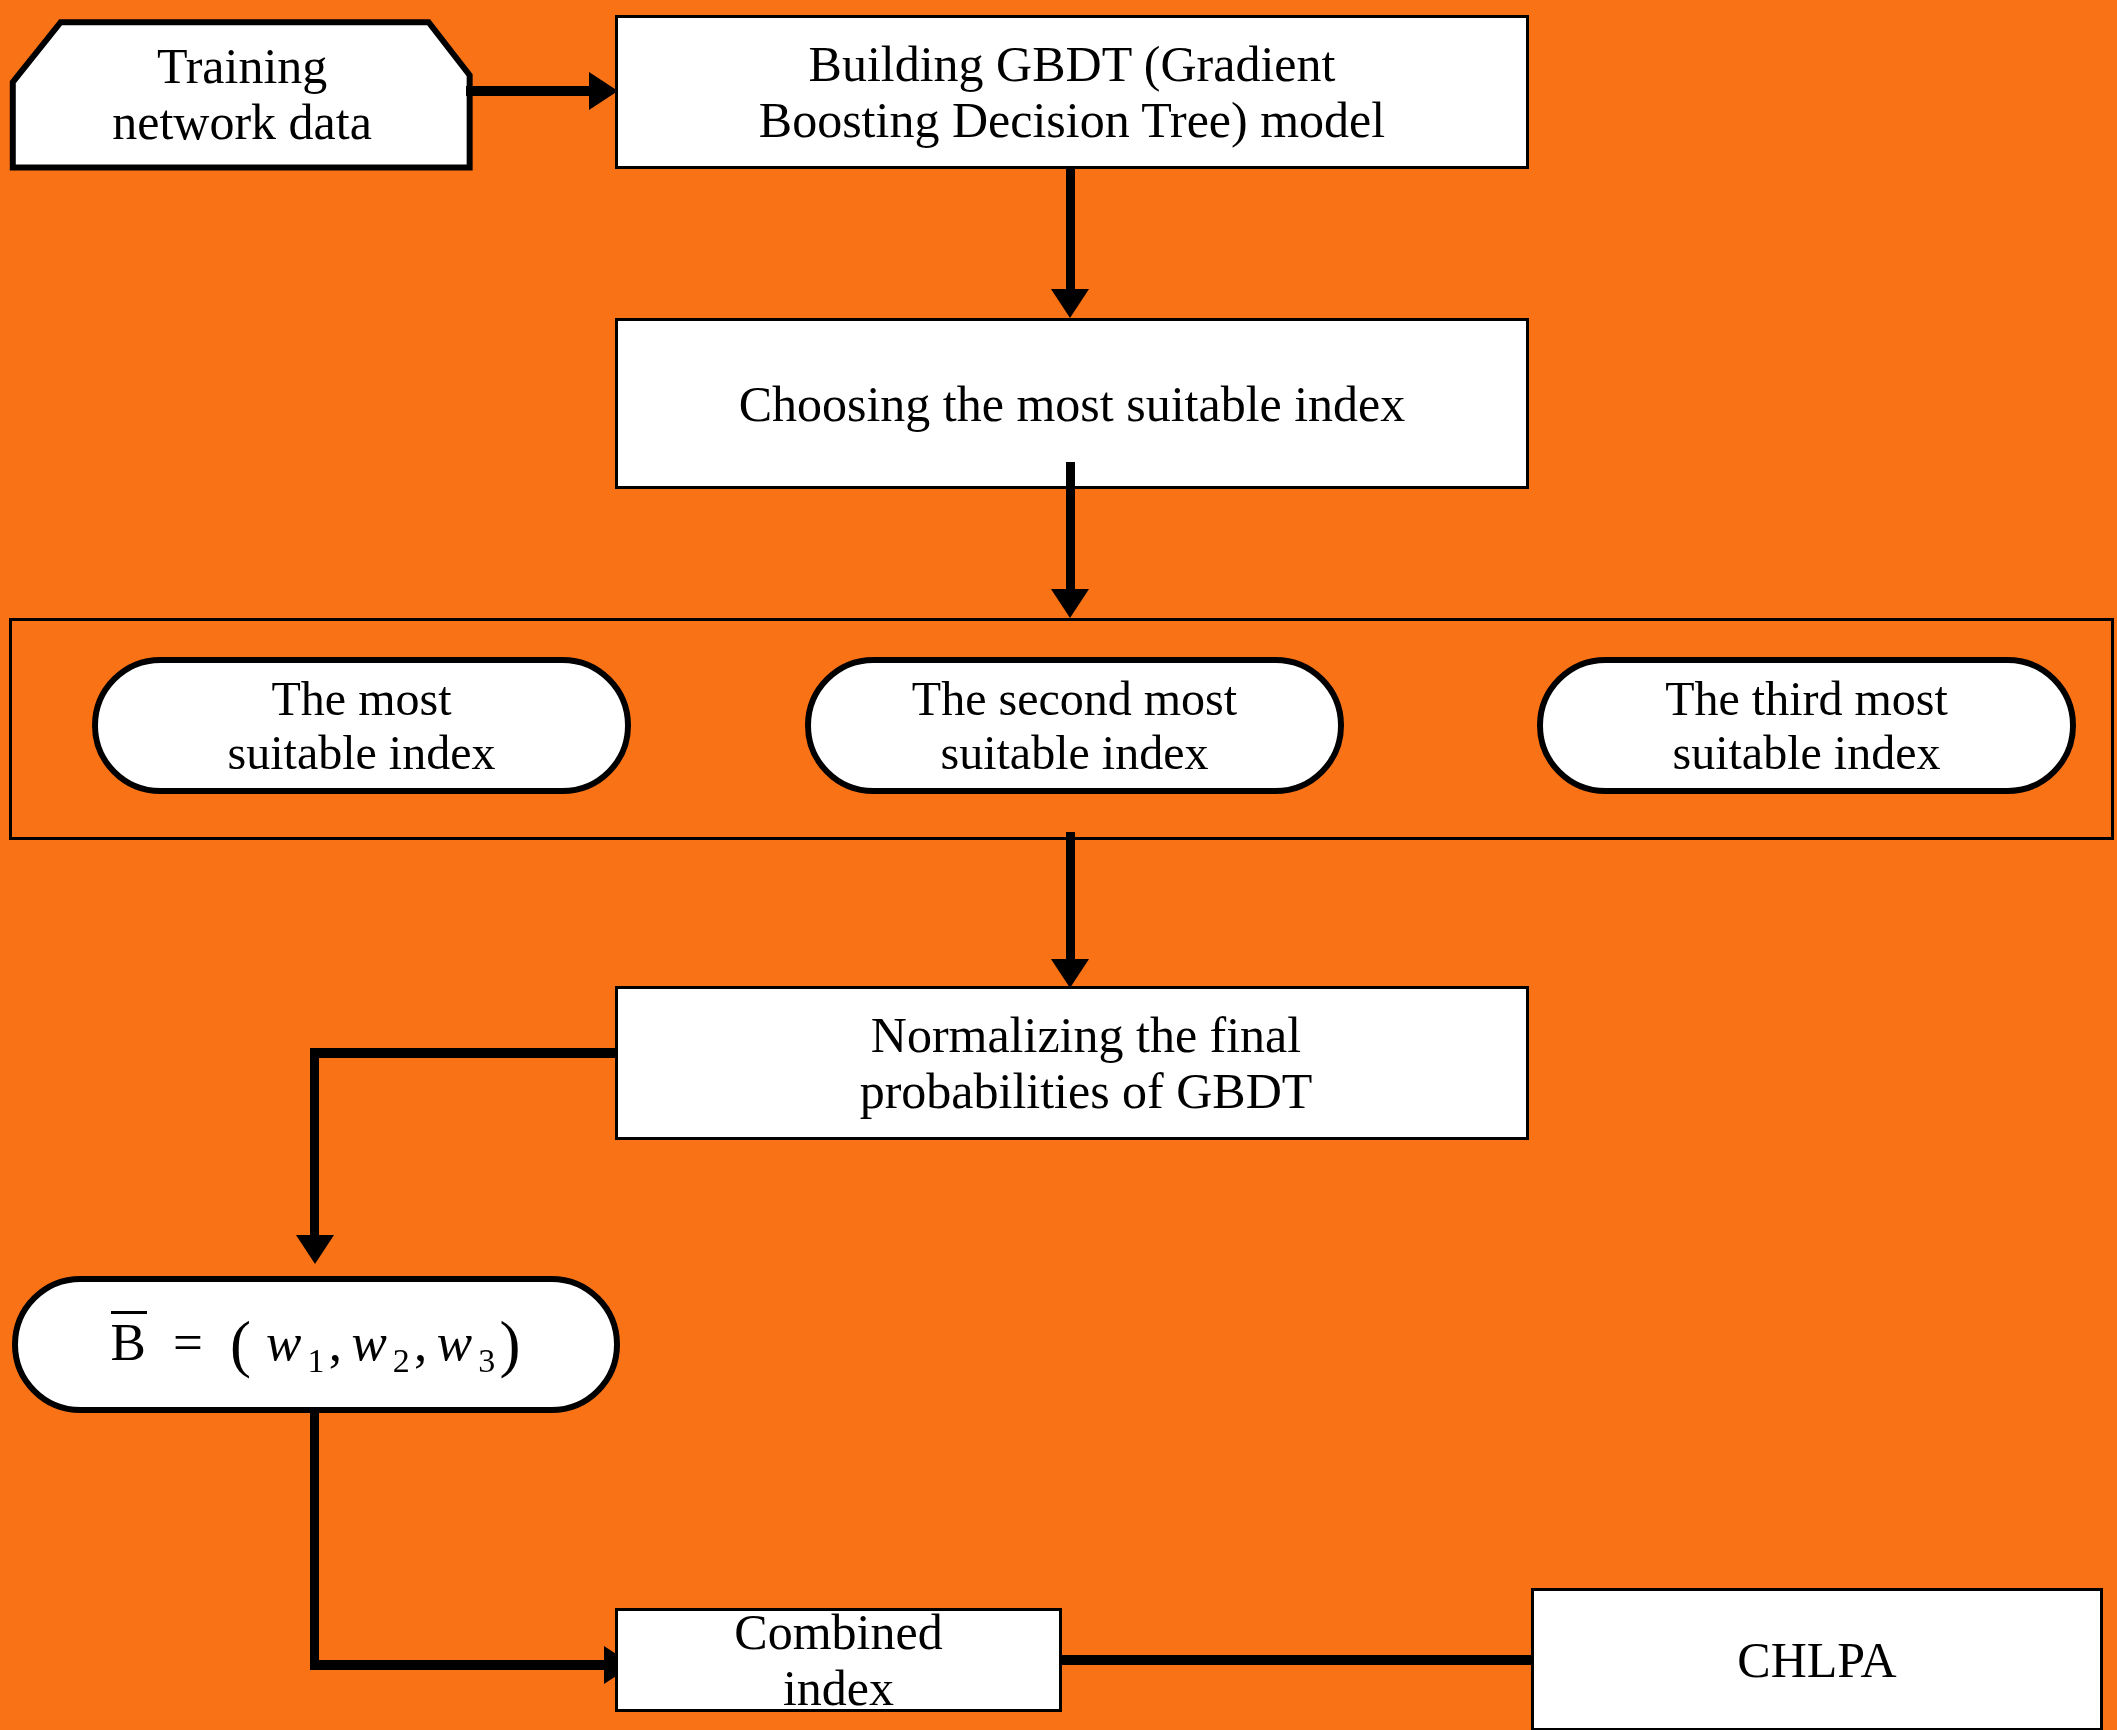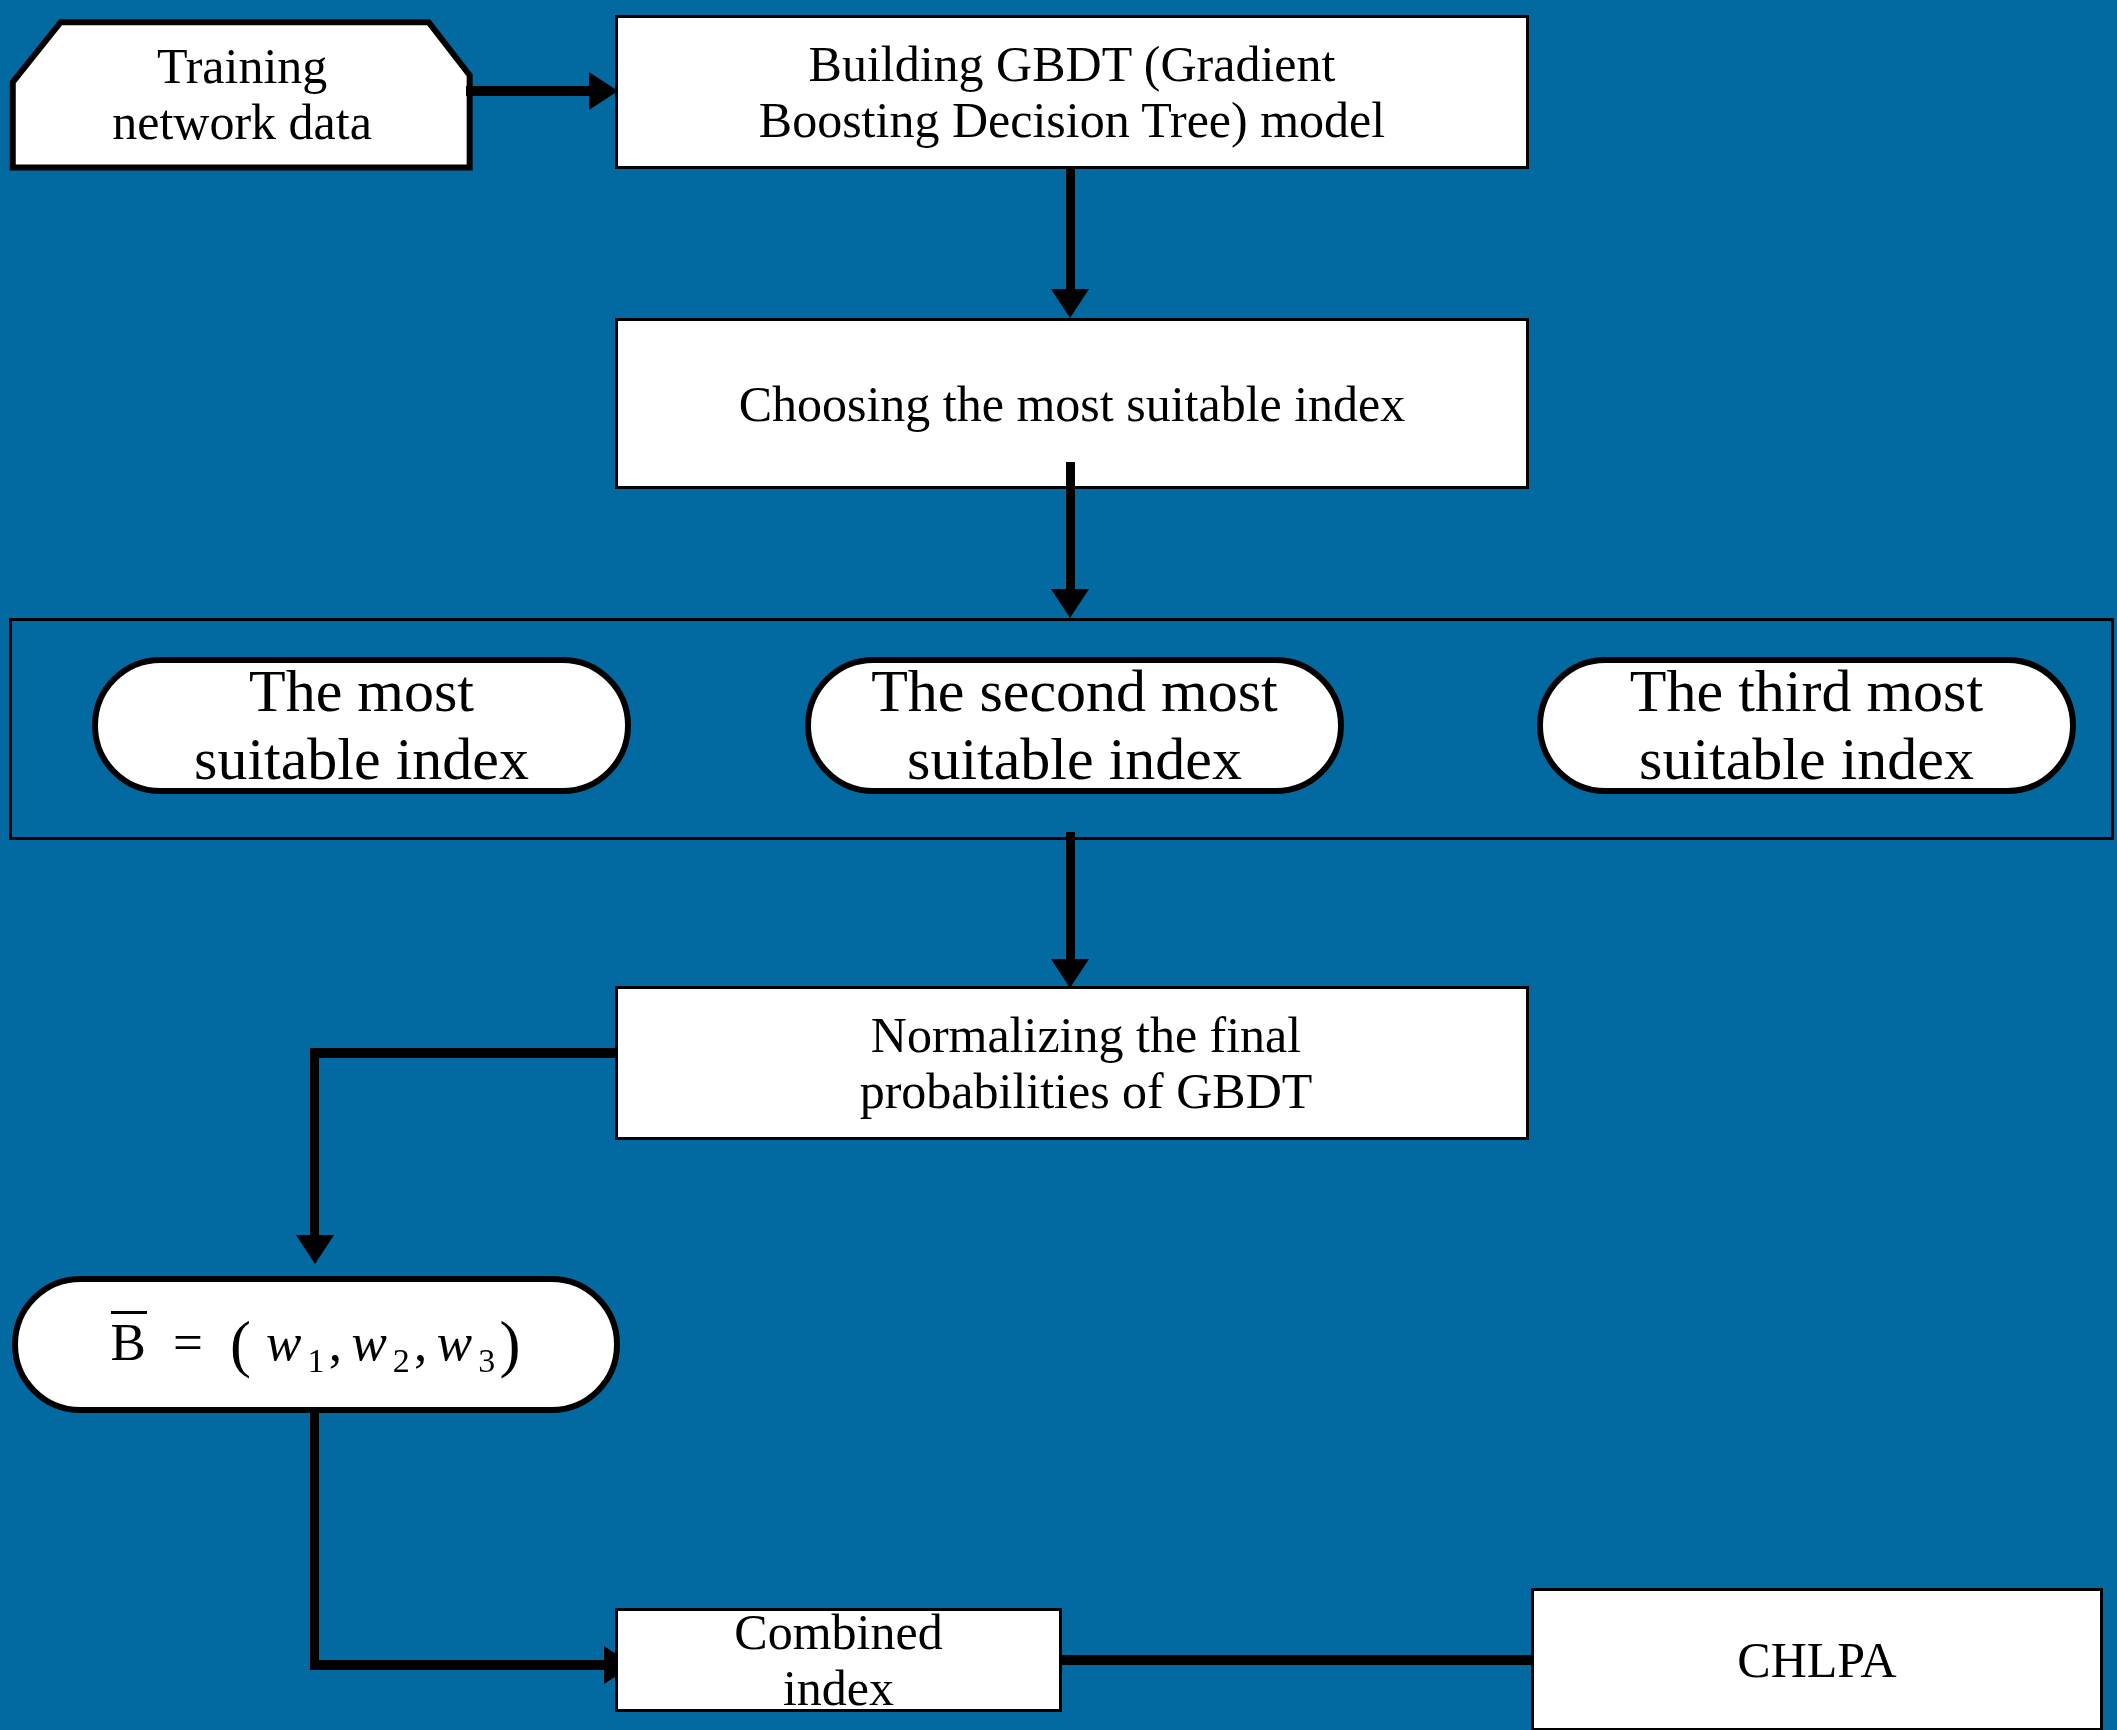--- a/index.html
+++ b/index.html
@@ -5,21 +5,21 @@
 <style>
   html, body {
     margin: 0;
     padding: 0;
     background: #ffffff;
   }
   #canvas {
     position: relative;
     width: 2117px;
     height: 1731px;
-    background: #0369a1;
+    background: #f97316;
     font-family: "Liberation Serif", "DejaVu Serif", serif;
     overflow: hidden;
   }
   .node {
     position: absolute;
     box-sizing: border-box;
     display: flex;
     align-items: center;
     justify-content: center;
     text-align: center;
@@ -36,21 +36,21 @@
   }
   .stadium {
     border: 6px solid #000000;
     border-radius: 855px;
   }
   .node .label {
     display: block;
     white-space: pre-line;
   }
   .fs-big { font-size: 50px; }
-  .fs-mid { font-size: 60px; }
+  .fs-mid { font-size: 48px; }
 
   
   .hline, .vline {
     position: absolute;
     background: #000000;
   }
   .arrow-down {
     position: absolute;
     width: 0; height: 0;
     border-left: 19px solid transparent;

